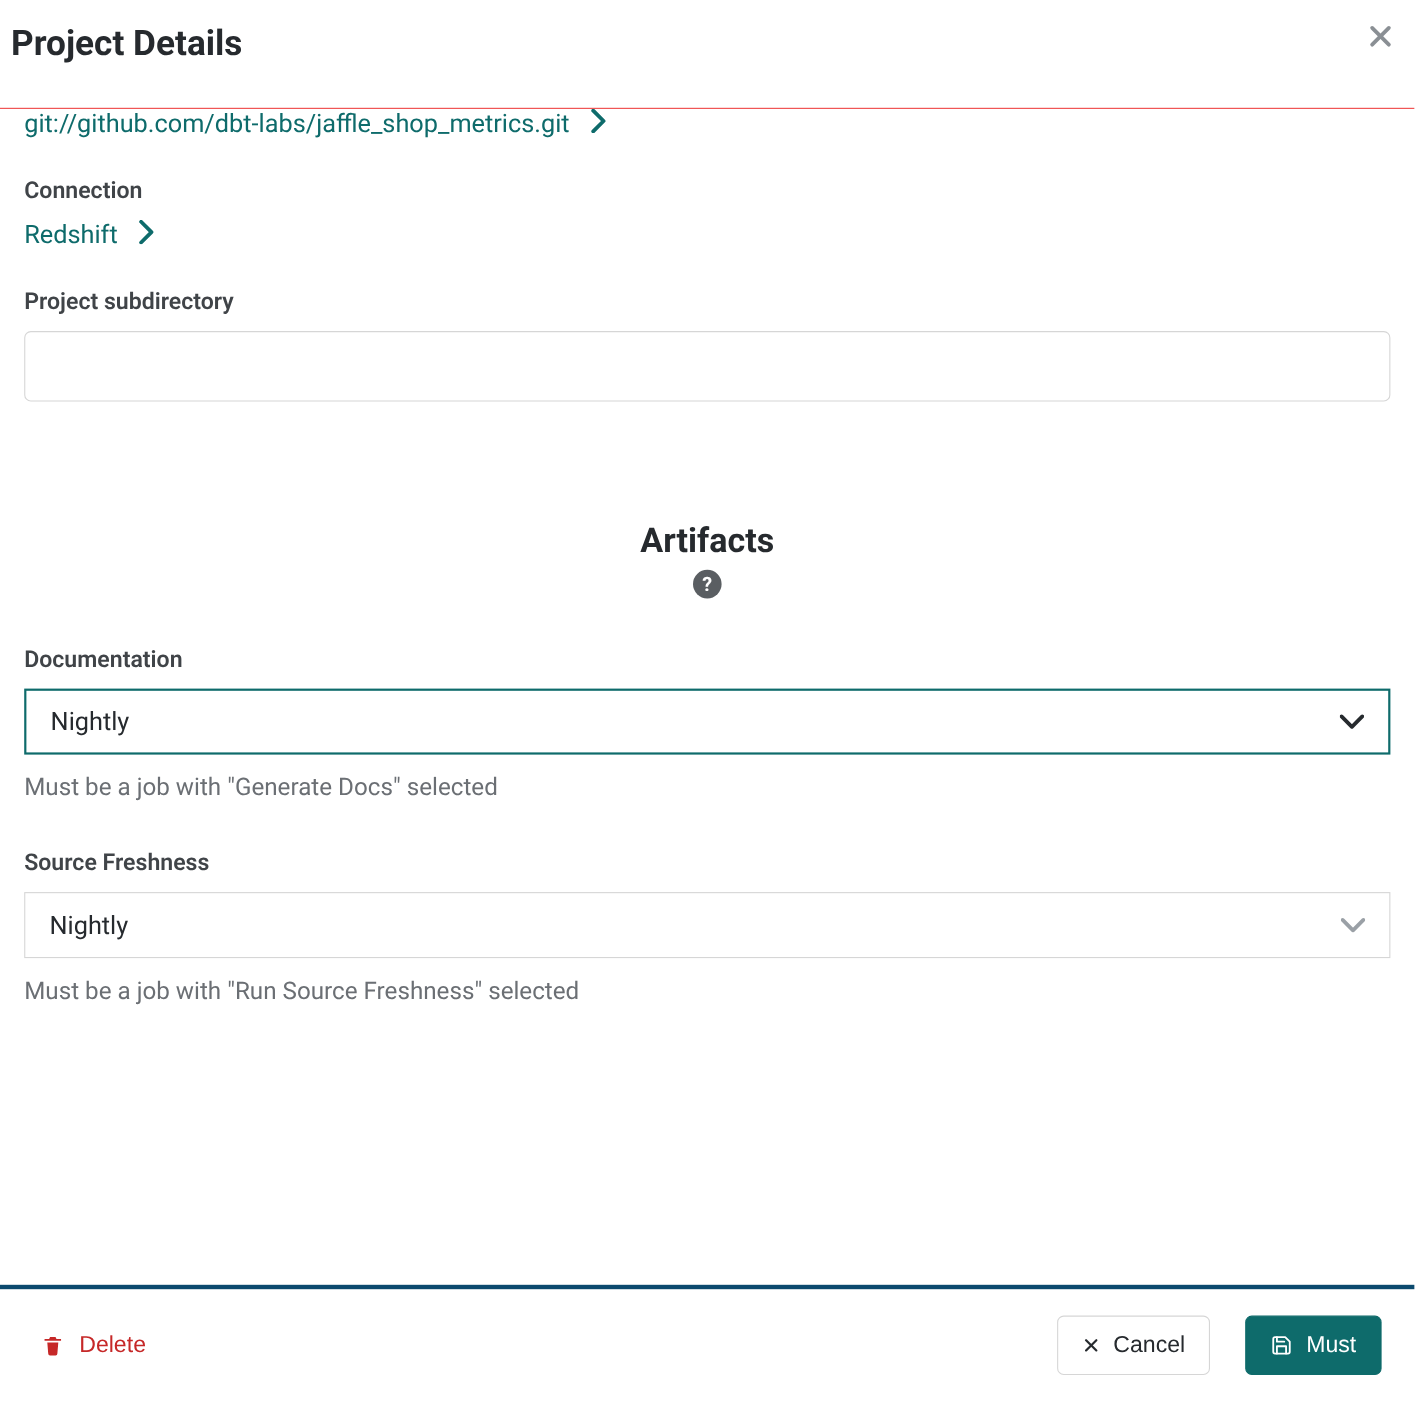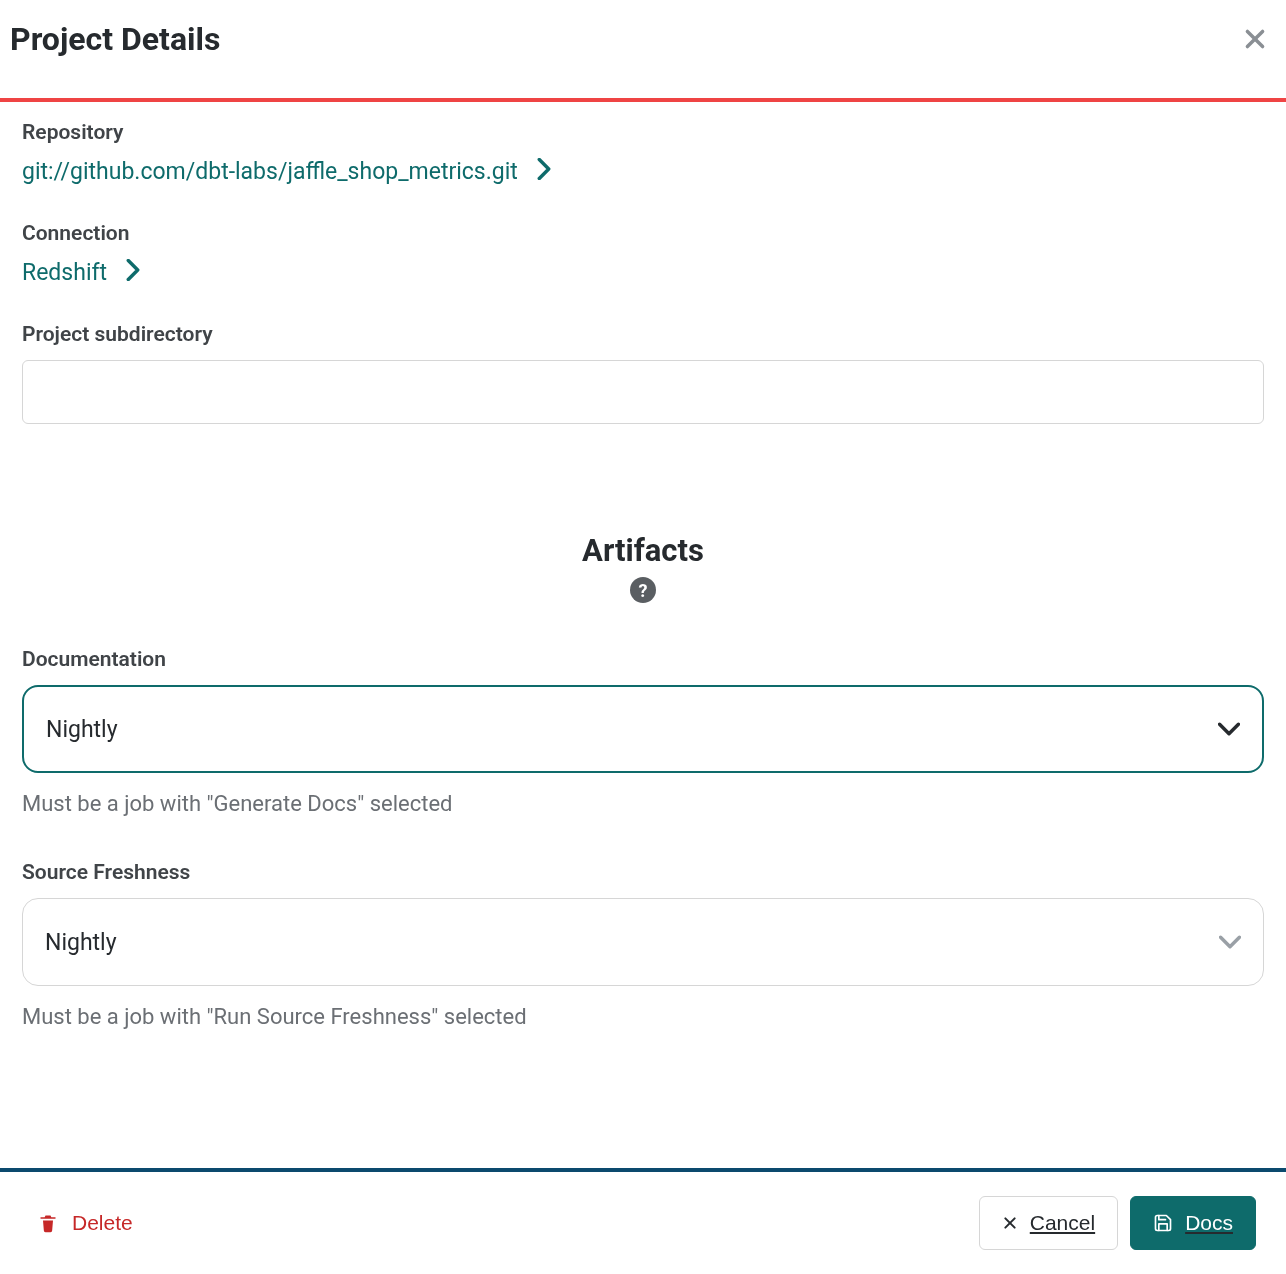--- a/index.html
+++ b/index.html
@@ -8,23 +8,22 @@
       background: #fff;
       color: #262a2e;
       width: 1286px;
       height: 1274px;
       position: relative;
       overflow: hidden;
     }
     .header {
       display: flex;
       justify-content: space-between;
-      align-items: center;
       padding: 20px 10px 40px 10px;
-      border-bottom: 4px solid #ef4444;
+      border-bottom: 1px solid #ef4444;
     }
     .header h1 {
       font-size: 32px;
       font-weight: 700;
       color: #262a2e;
     }
     .close-x {
       font-size: 32px;
       color: #8a8f94;
       cursor: pointer;
@@ -80,23 +79,23 @@
       background: #5a5e62;
       color: #fff;
       font-size: 18px;
       font-weight: 700;
       display: inline-flex;
       align-items: center;
       justify-content: center;
     }
     .select-box {
       width: 100%;
-      height: 88px;
+      height: 60px;
       border: 1px solid #d6d6d6;
-      border-radius: 16px;
+      border-radius: 0;
       background: #fff;
       display: flex;
       align-items: center;
       justify-content: space-between;
       padding: 0 22px;
       font-size: 23px;
       color: #262a2e;
       cursor: pointer;
     }
     .select-box.focused {
@@ -132,22 +131,21 @@
       gap: 14px;
       color: #c62828;
       font-size: 21px;
       cursor: pointer;
       background: none;
       border: none;
       padding: 8px;
     }
     .footer-right {
       display: flex;
-      gap: 12px;
-      text-decoration: underline;
+      gap: 32px;
     }
     .btn {
       display: flex;
       align-items: center;
       gap: 12px;
       font-size: 21px;
       padding: 14px 22px;
       border-radius: 6px;
       cursor: pointer;
       border: 1px solid #d6d6d6;
@@ -169,21 +167,20 @@
   <span class="close-x">
     <svg width="26" height="26" viewBox="0 0 24 24" fill="none" stroke="currentColor" stroke-width="3.2" stroke-linecap="round">
         <line x1="5" y1="5" x2="19" y2="19"></line>
         <line x1="19" y1="5" x2="5" y2="19"></line>
       </svg>
   </span>
 </div>
 
 <div class="content">
 
-  <div class="section-label">Repository</div>
   <div class="link-row">
     <span>git://github.com/dbt-labs/jaffle_shop_metrics.git</span>
     <span class="chevron">
       <svg width="14" height="22" viewBox="0 0 8 14" fill="none" stroke="currentColor" stroke-width="2.2" stroke-linecap="round" stroke-linejoin="round">
           <polyline points="1,1 7,7 1,13"></polyline>
         </svg>
     </span>
   </div>
 
   <div class="section-label">Connection</div>
@@ -248,16 +245,16 @@
       <span>Cancel</span>
     </button>
     <button class="btn primary">
       <span>
         <svg width="20" height="20" viewBox="0 0 24 24" fill="none" stroke="currentColor" stroke-width="2" stroke-linecap="round" stroke-linejoin="round">
             <path d="M19 21H5a2 2 0 0 1-2-2V5a2 2 0 0 1 2-2h11l5 5v11a2 2 0 0 1-2 2z"></path>
             <polyline points="17 21 17 13 7 13 7 21"></polyline>
             <polyline points="7 3 7 8 15 8"></polyline>
           </svg>
       </span>
-      <span>Docs</span>
+      <span>Must</span>
     </button>
   </div>
 </div>
 
 </body></html>

